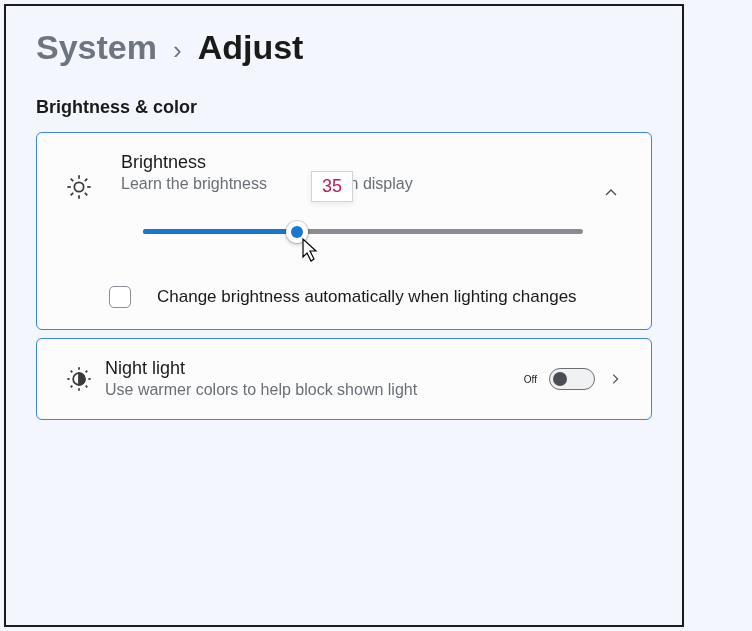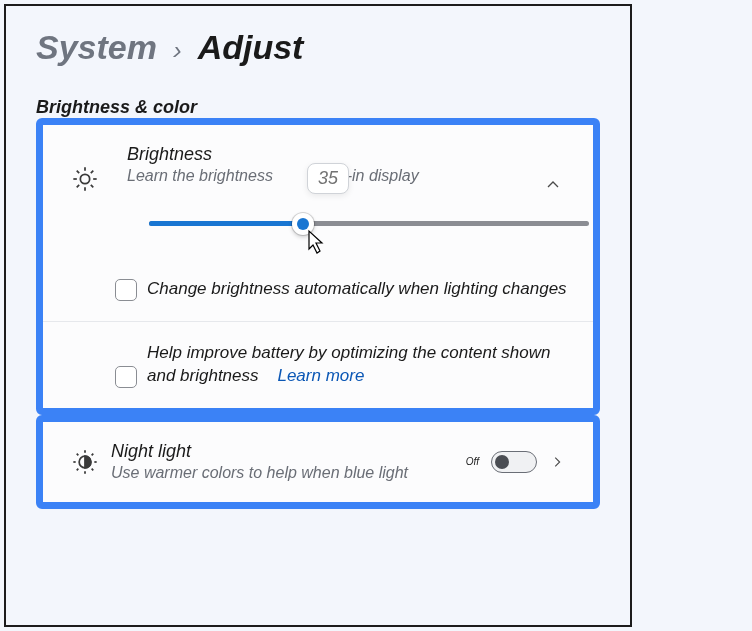--- a/index.html
+++ b/index.html
@@ -7,24 +7,23 @@
       font-family: "Segoe UI", -apple-system, sans-serif;
       background: #f3f6fc;
       width: 752px;
       height: 631px;
       overflow: hidden;
       padding: 4px;
     }
     .frame {
       background: #f3f6fc;
       border: 2px solid #1c1c1c;
-      width: 628px;
+      width: 680px;
       height: 623px;
       padding: 22px 30px;
-      font-style: italic;
     }
     .breadcrumb {
       display: flex;
       align-items: baseline;
       gap: 16px;
       margin-bottom: 30px;
     }
     .bc-parent {
       font-size: 34px;
       font-weight: 600;
@@ -38,26 +37,27 @@
     }
     .bc-current {
       font-size: 34px;
       font-weight: 600;
       color: #1a1a1a;
     }
     .section-title {
       font-size: 18px;
       font-weight: 600;
       color: #1a1a1a;
-      margin-bottom: 0;
+      margin-bottom: 14px;
     }
     .card {
       background: #fcfcfd;
-      border: 7px solid #3b82f6;
+      border: 1px solid #3b82f6;
       border-radius: 6px;
+      margin-bottom: 8px;
     }
     .row {
       display: flex;
       align-items: center;
       padding: 18px 20px;
       min-height: 72px;
       gap: 4px;
     }
     .icon-col {
       width: 44px;
@@ -98,27 +98,27 @@
       display: flex;
       justify-content: center;
       align-items: center;
       color: #4a4a4a;
       cursor: pointer;
       margin-top: 34px;
     }
     .tooltip {
       position: absolute;
       top: 20px;
-      left: 180px;
+      left: 190px;
       background: #fff;
       border: 1px solid #d0d3d8;
-      border-radius: 8px;
+      border-radius: 0;
       padding: 4px 10px;
       font-size: 18px;
-      color: #737373;
+      color: #be185d;
       box-shadow: 0 2px 6px rgba(0,0,0,0.08);
     }
     .slider-wrap {
       margin: 28px 0 0 86px;
       width: 440px;
       position: relative;
     }
     .track {
       height: 5px;
       background: #8b8d93;
@@ -159,22 +159,22 @@
       border-radius: 5px;
       background: #fff;
       flex-shrink: 0;
       cursor: pointer;
       margin-left: 48px;
       margin-right: 4px;
     }
     .sub-row {
       padding: 20px 24px;
       display: flex;
-      align-items: flex-end;
-      gap: 6px;
+      align-items: flex-start;
+      gap: 22px;
     }
     .sub-row + .sub-row { border-top: 1px solid #e6e8ec; }
     .sub-text {
       font-size: 17px;
       color: #1a1a1a;
       line-height: 1.35;
     }
     .link {
       color: #0b57b5;
       cursor: pointer;
@@ -264,49 +264,41 @@
           <path d="M2 2 L2 20 L6 16 L10 24 L13 22 L9 14 L15 14 Z" fill="white" stroke="black" stroke-width="1.2"></path>
         </svg>
       </div>
     </div>
 
     <div class="sub-row">
       <div class="checkbox"></div>
       <div class="sub-text">Change brightness automatically when lighting changes</div>
     </div>
 
-    <div class="sub-row">
-      <div class="checkbox"></div>
-      <div class="sub-text">
-        <span>Help improve battery by optimizing the content shown and brightness</span>
-        &nbsp;&nbsp;
-        <span class="link">Learn more</span>
-      </div>
-    </div>
   </div>
 
   <div class="card">
     <div class="row">
       <div class="icon-col">
         <svg width="28" height="28" viewBox="0 0 24 24" fill="none" stroke="currentColor" stroke-width="1.5">
           <circle cx="12" cy="12" r="5"></circle>
           <path d="M12 7 A5 5 0 0 1 12 17 Z" fill="currentColor"></path>
           <line x1="12" y1="2" x2="12" y2="4"></line>
           <line x1="12" y1="20" x2="12" y2="22"></line>
           <line x1="2" y1="12" x2="4" y2="12"></line>
           <line x1="20" y1="12" x2="22" y2="12"></line>
           <line x1="4.9" y1="4.9" x2="6.3" y2="6.3"></line>
           <line x1="17.7" y1="17.7" x2="19.1" y2="19.1"></line>
           <line x1="4.9" y1="19.1" x2="6.3" y2="17.7"></line>
           <line x1="17.7" y1="6.3" x2="19.1" y2="4.9"></line>
         </svg>
       </div>
       <div class="text-col">
         <div class="row-title">Night light</div>
-        <div class="row-sub">Use warmer colors to help when blue light</div>
+        <div class="row-sub">Use warmer colors to help block shown light</div>
       </div>
       <div class="toggle-col">
         <span class="toggle-label">Off</span>
         <div class="toggle">
           <div class="toggle-knob"></div>
         </div>
       </div>
       <div class="chevron-right">
         <svg width="14" height="14" viewBox="0 0 16 16" fill="none" stroke="currentColor" stroke-width="1.3">
           <polyline points="6,3 11,8 6,13"></polyline>

